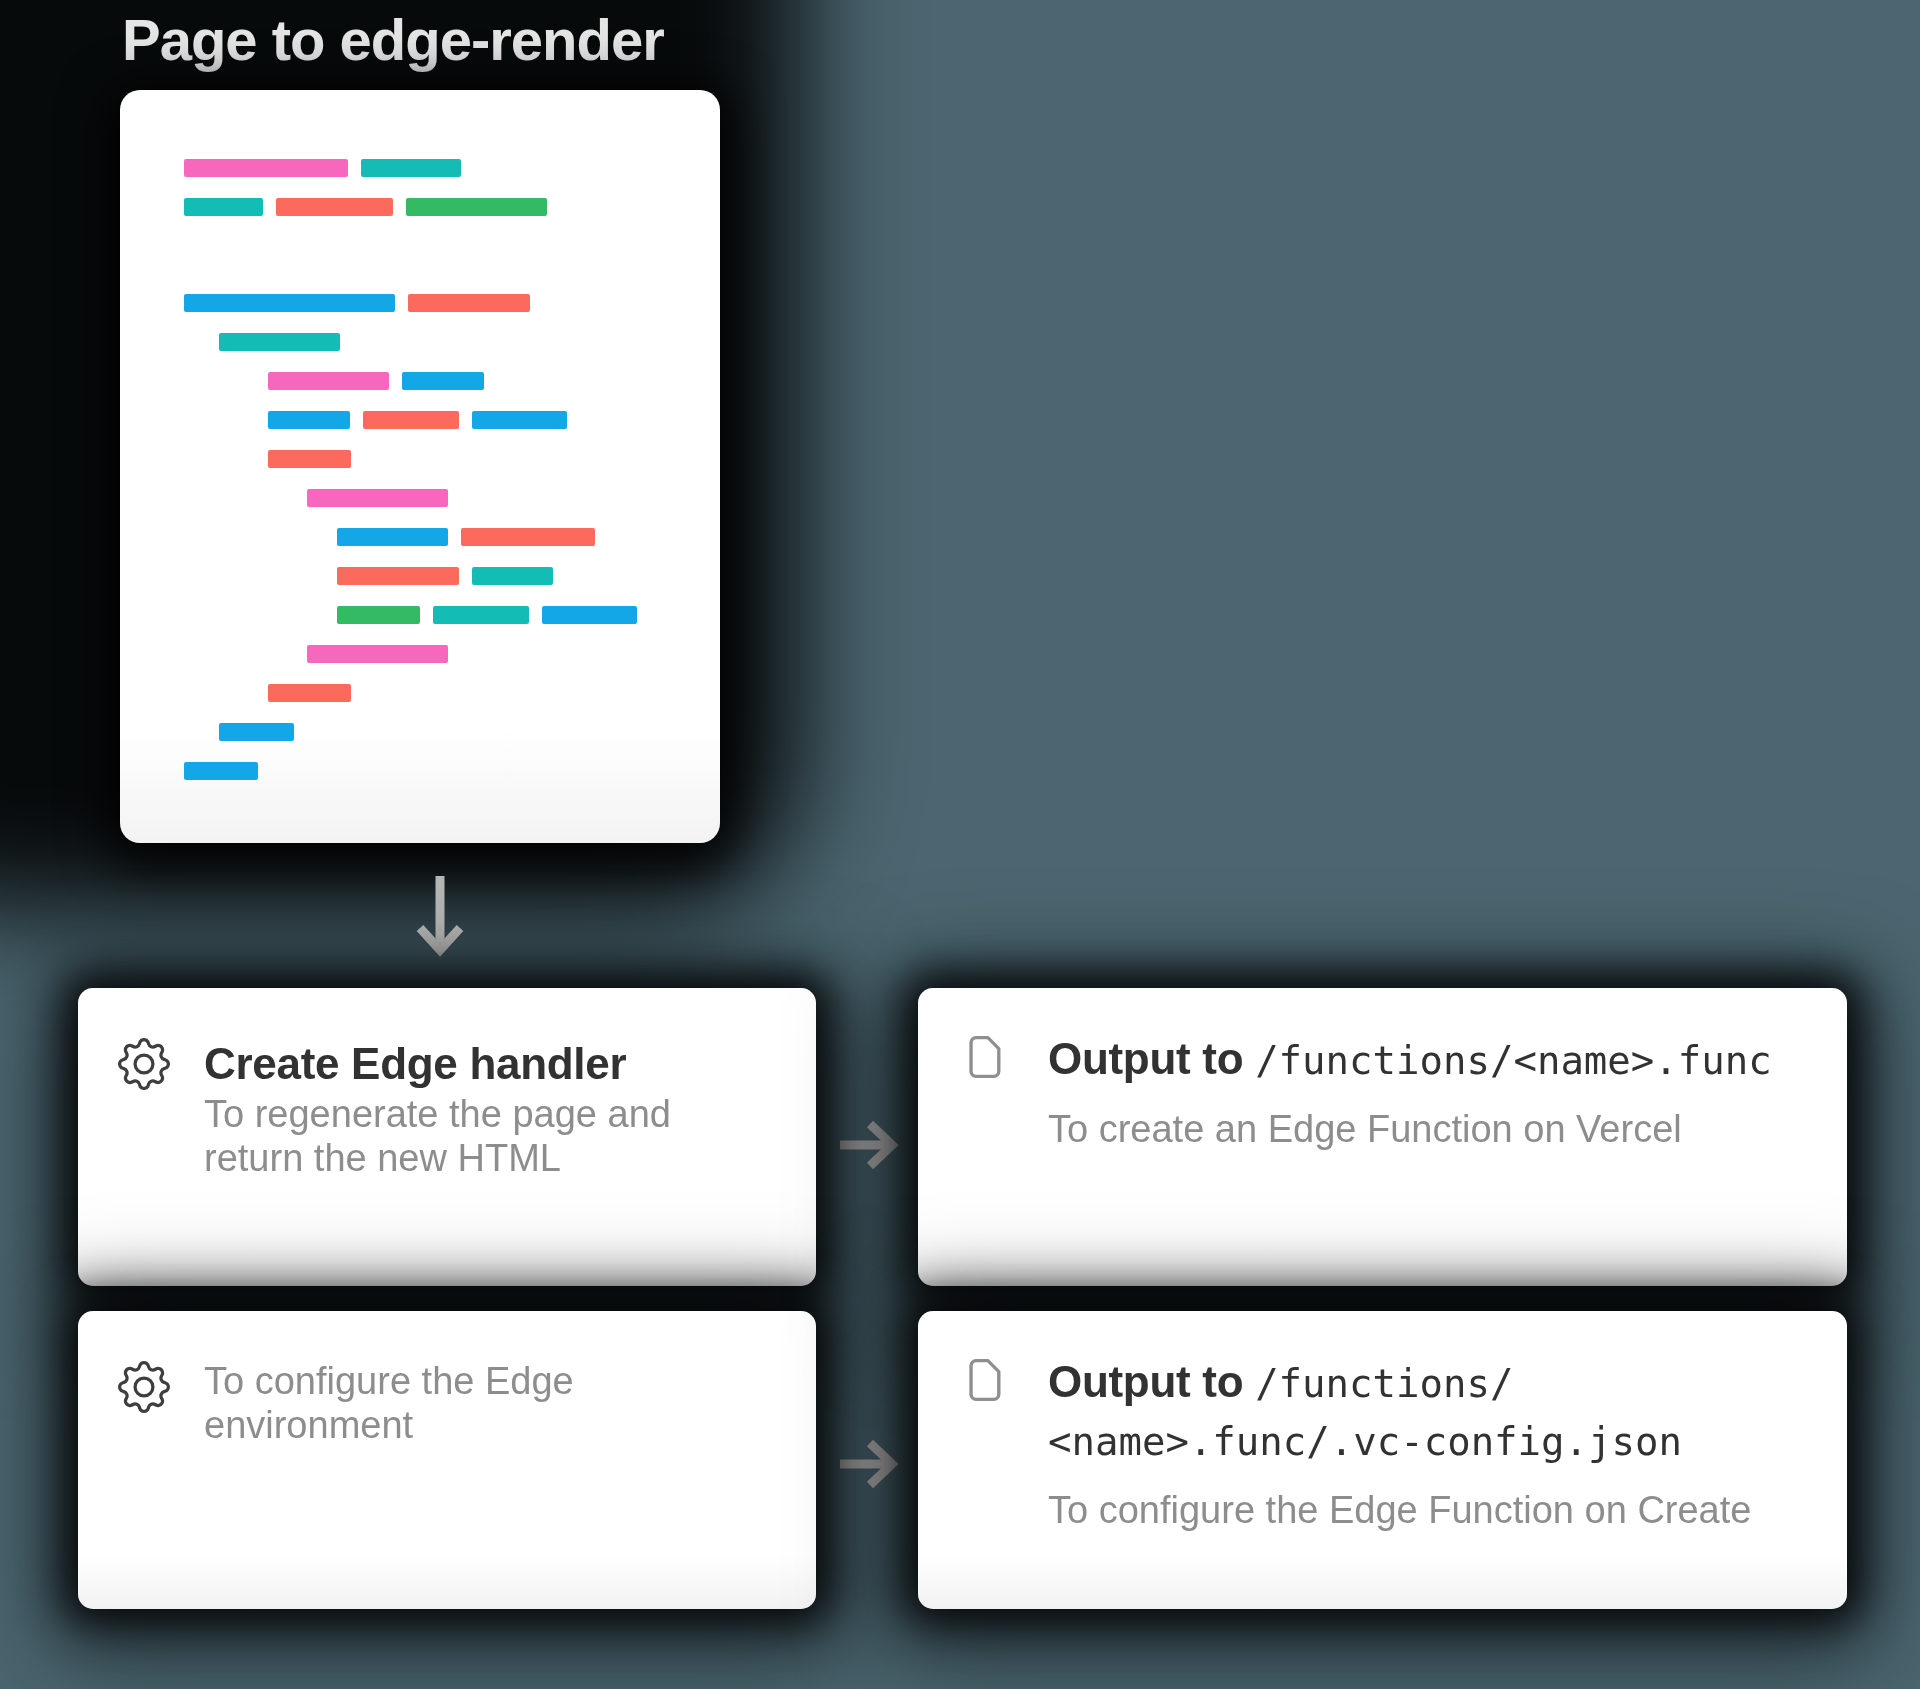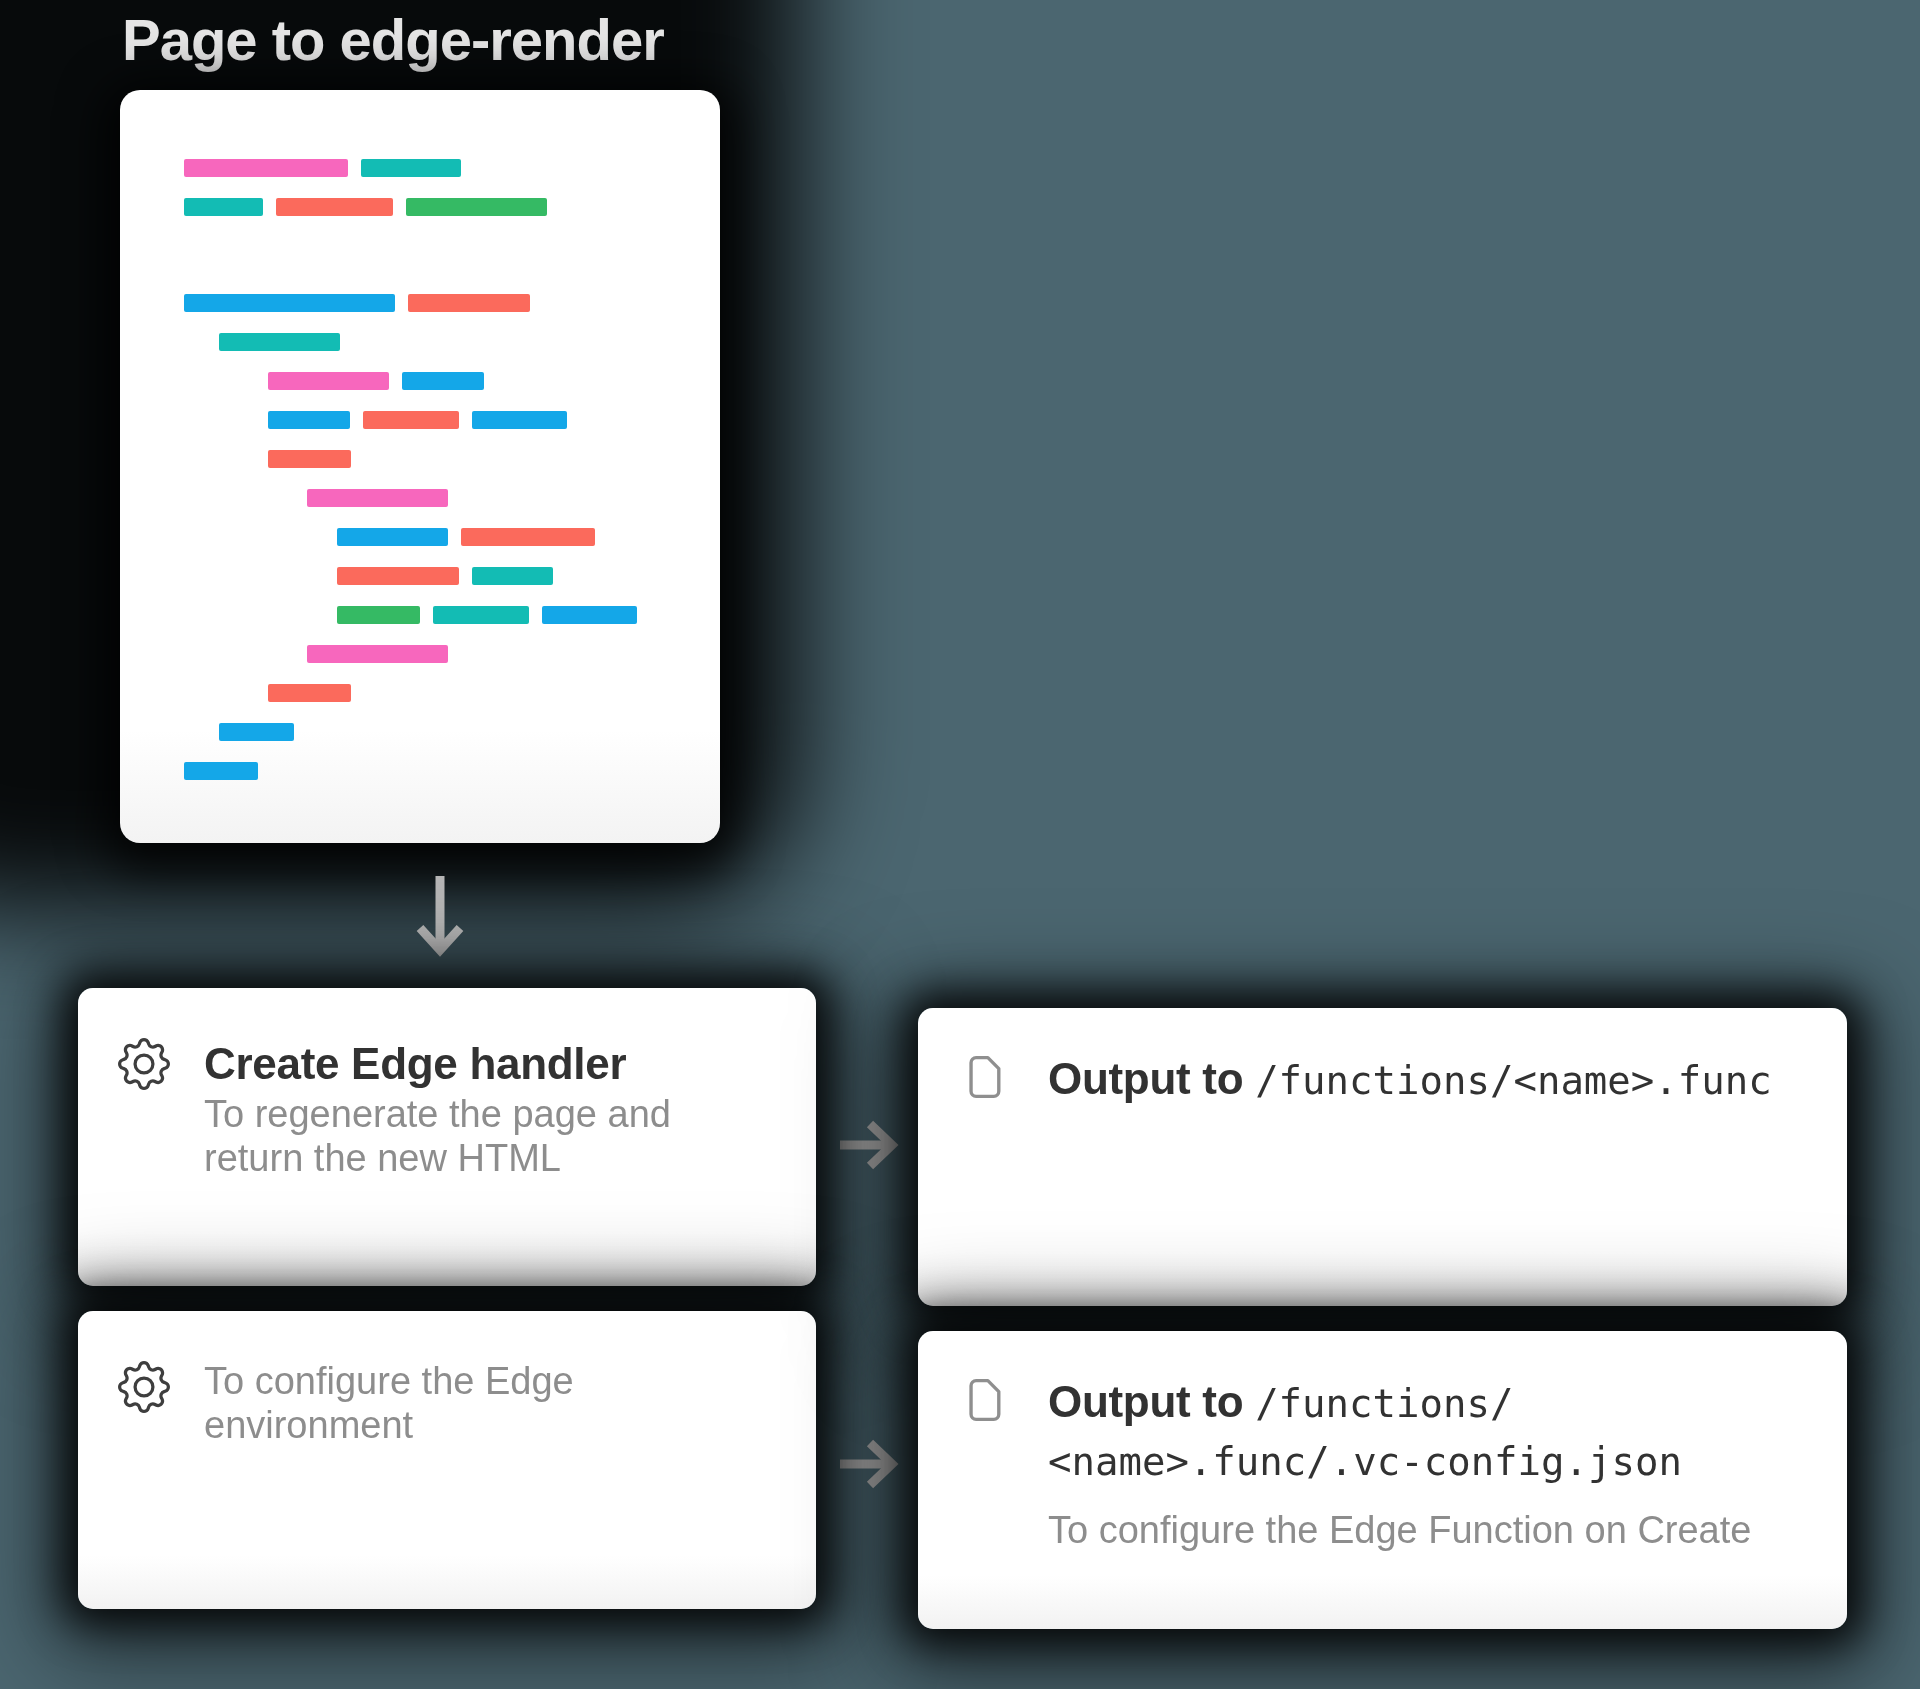--- a/index.html
+++ b/index.html
@@ -24,21 +24,21 @@
   }
   .bar-row { display:flex; gap:13px; height:18px; margin-bottom:21px; }
   .bar { height:18px; border-radius:2px; flex:0 0 auto; }
   .flow-card {
     position:absolute; box-sizing:border-box; display:flex;
     background:linear-gradient(180deg,#ffffff 82%,#f2f2f2);
     border-radius:15px;
     box-shadow:0 0 40px 16px rgba(0,0,0,0.85), 0 18px 90px 30px rgba(0,0,0,0.5);
   }
   .flow-card.left  { left:78px;  width:738px; height:298px; padding:48px 40px 0 40px; }
-  .flow-card.right { left:918px; width:929px; height:298px; padding:43px 40px 4px 48px;margin-top:20px; }
+  .flow-card.right { left:918px; width:929px; height:298px; padding:43px 40px 4px 48px; }
   .row-1 { top:988px; }
   .row-2 { top:1311px; }
   .icon-col { flex:0 0 auto; }
   .flow-card.left  .icon-col { width:52px; margin-right:34px; margin-top:2px; }
   .flow-card.right .icon-col { width:38px; margin-right:44px; margin-top:4px; }
   .text-col { flex:1 1 auto; min-width:0; }
   .card-title {
     font-size:44px; font-weight:700; color:#323232;
     line-height:56px; letter-spacing:-0.3px;
   }
@@ -173,20 +173,21 @@
   </div>
 
   <div class="flow-card right row-1">
     <span class="icon-col">
       <svg class="file-svg" width="37" height="44" viewBox="0 0 22 26">
         <path d="M6 1.5 H13 L19.5 8 V21.5 A3 3 0 0 1 16.5 24.5 H6 A3 3 0 0 1 3 21.5 V4.5 A3 3 0 0 1 6 1.5 Z" fill="none" stroke="#8f8f8f" stroke-width="2" stroke-linejoin="round"></path>
       </svg>
     </span>
     <div class="text-col">
       <div class="card-title"><span>Output to </span><span class="mono">/functions/&lt;name&gt;.func</span></div>
+      <div class="card-body">To create an Edge Function on Vercel</div>
     </div>
   </div>
 
   <div class="flow-card right row-2">
     <span class="icon-col">
       <svg class="file-svg" width="37" height="44" viewBox="0 0 22 26">
         <path d="M6 1.5 H13 L19.5 8 V21.5 A3 3 0 0 1 16.5 24.5 H6 A3 3 0 0 1 3 21.5 V4.5 A3 3 0 0 1 6 1.5 Z" fill="none" stroke="#8f8f8f" stroke-width="2" stroke-linejoin="round"></path>
       </svg>
     </span>
     <div class="text-col">

